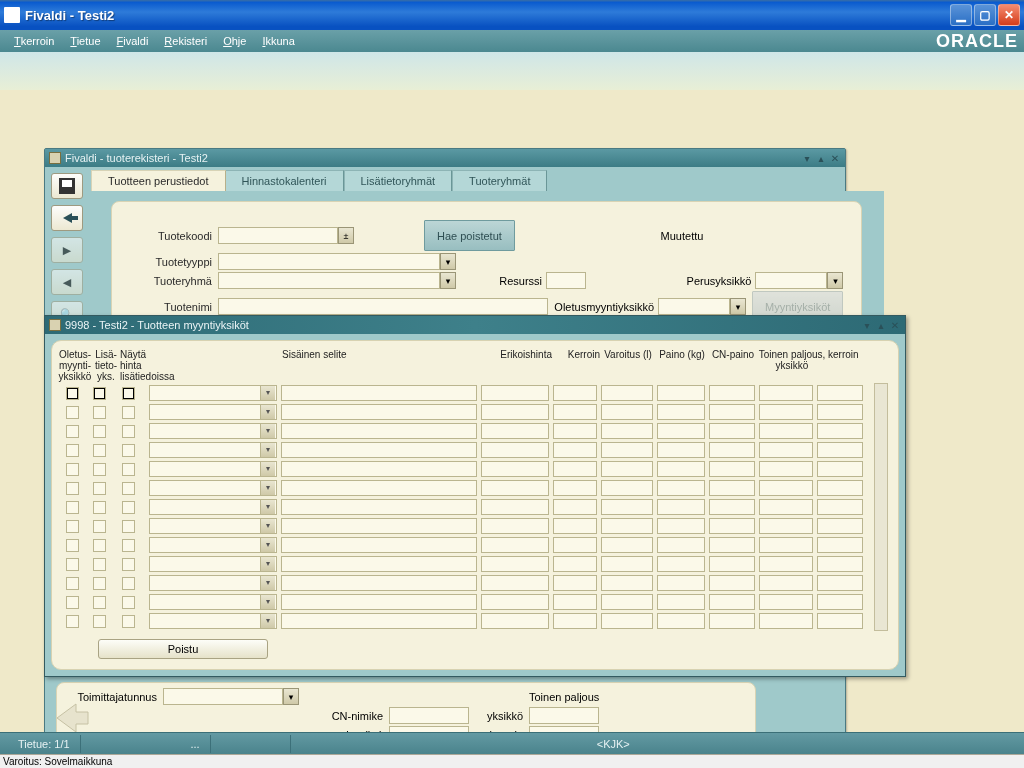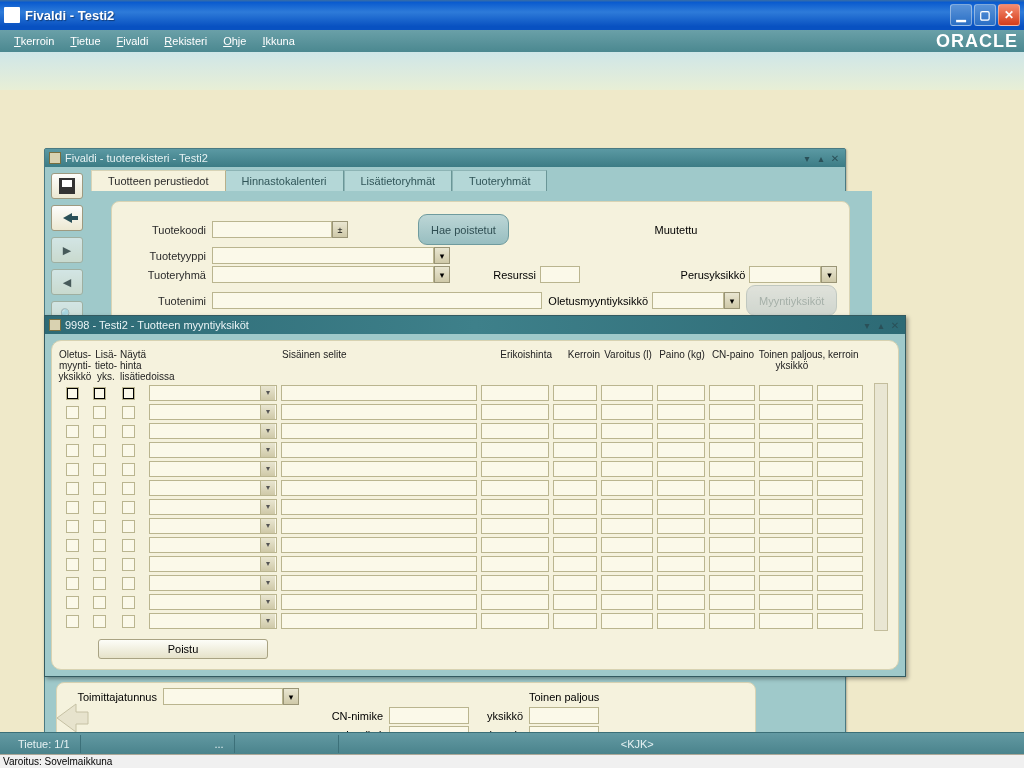--- a/index.html
+++ b/index.html
@@ -43,27 +43,27 @@
 .icon-arrow-left { width:0; height:0; border-top:5px solid transparent; border-bottom:5px solid transparent; border-right:9px solid #2a5058; }
 .icon-arrow-left::after { content:""; position:absolute; width:7px; height:4px; background:#2a5058; margin-left:8px; margin-top:-2px; }
 
 
 .tab-row { display:flex; align-items:flex-end; height:24px; padding-left: 2px; gap: 0; }
 .tab { padding: 4px 16px; background: #b4d7d7; border-top:1px solid #8db4b5; border-left:1px solid #8db4b5; border-right:1px solid #6a9697; color:#305558; cursor:pointer; font-size:11px; position:relative; margin-right:-1px; }
 .tab.active { background: #f5f2dd; border-top:1px solid #d7d3b6; border-left:1px solid #d7d3b6; border-right:1px solid #b8b08a; color:#2a2a2a; z-index:2; }
 .tab-sep { width:1px; height:16px; background:#6fa1a5; margin:0 0px; align-self:center; }
 
 .tab-panel { background: #9fc9ca; padding: 10px 14px; }
-.basic-panel { background: #f5f2dd; margin: 0 8px; border-radius: 8px; padding: 12px; border:1px solid #d9d4b4; }
+.basic-panel { background: #f5f2dd; margin: 0 8px; border-radius: 8px; padding: 18px; border:1px solid #d9d4b4; }
 
 .form-row { display:flex; align-items:center; margin-bottom: 2px; }
 .form-label { width: 88px; text-align: right; padding-right: 6px; color: #2a2a2a; }
 .input { background: #fbf9e9; border: 1px solid #bab58f; height: 17px; }
 .btn-small { background: linear-gradient(to bottom,#e9e6d1,#cfc9a8); border:1px solid #9a9576; height:17px; width:16px; display:inline-flex; align-items:center; justify-content:center; cursor:pointer; font-size:9px; }
-.btn-rounded { background: linear-gradient(to bottom,#bcd6d6,#98bec0); border:1px solid #6f9b9e; border-radius: 9px; padding: 1px 12px; font-size:11px; color:#2f4e52; cursor:pointer; height:31px; }
+.btn-rounded { background: linear-gradient(to bottom,#bcd6d6,#98bec0); border:1px solid #6f9b9e; border-radius: 1px; padding: 1px 12px; font-size:11px; color:#2f4e52; cursor:pointer; height:31px; }
 .btn-rounded.disabled { opacity:0.65; background: linear-gradient(to bottom,#d5dada,#bcc7c7); border-color:#a5b2b2; color:#7b8d8d; cursor:default; }
 
 
 .modal-window { position: absolute; left: 44px; top: 263px; width: 862px; height: 362px; background:#9fc9ca; border:1px solid #335a60; box-shadow: 2px 2px 4px rgba(0,0,0,0.35); }
 .modal-titlebar { height: 18px; background: linear-gradient(to right, #2d6a75, #3e808a, #2d6a75); display:flex; align-items:center; padding:0 4px; color:#eaf4f5; }
 .modal-content { background:#f5f2dd; margin:6px; border-radius:10px; height: calc(100% - 30px); padding: 8px 10px 8px 6px; display:flex; flex-direction:column; border:1px solid #d7d2b1; }
 
 .grid-header { display:flex; align-items:flex-start; color:#222; padding-bottom:2px; }
 .hdr-col { text-align:center; font-size:10px; line-height:1.1; }
 .grid-rows { flex:1; overflow:hidden; }
@@ -83,21 +83,21 @@
 .lower-left { flex:1; }
 .lower-right { width: 340px; }
 .lf-row { display:flex; align-items:center; height:19px; }
 .lf-label { text-align:right; padding-right:6px; }
 
 
 .nav-arrow { position:absolute; left:54px; top:648px; width:36px; height:36px; }
 .nav-arrow svg { width:36px; height:36px; }
 
 
-.statusbar { position:absolute; left:0; bottom:14px; right:0; height:22px; background: linear-gradient(to bottom,#639aa3,#4a838c); display:flex; align-items:center; color:#e6f2f3; padding:0 8px; border-top:1px solid #3b6f77;gap:24px; }
+.statusbar { position:absolute; left:0; bottom:14px; right:0; height:22px; background: linear-gradient(to bottom,#639aa3,#4a838c); display:flex; align-items:center; color:#e6f2f3; padding:0 8px; border-top:1px solid #3b6f77; }
 .status-sec { padding: 0 10px; border-right:1px solid #3c7079; height:18px; display:flex; align-items:center; }
 .status-center { flex:1; display:flex; justify-content:center; }
 
 .footer { position:absolute; left:0; bottom:0; right:0; height:14px; background:#f0f0f0; color:#000; padding:0 3px; font-size:10px; display:flex; align-items:center; border-top:1px solid #aca899; }
 </style>
 </head>
 <body>
 
 <div class="xp-titlebar">
   <div class="xp-title-icon"></div>

